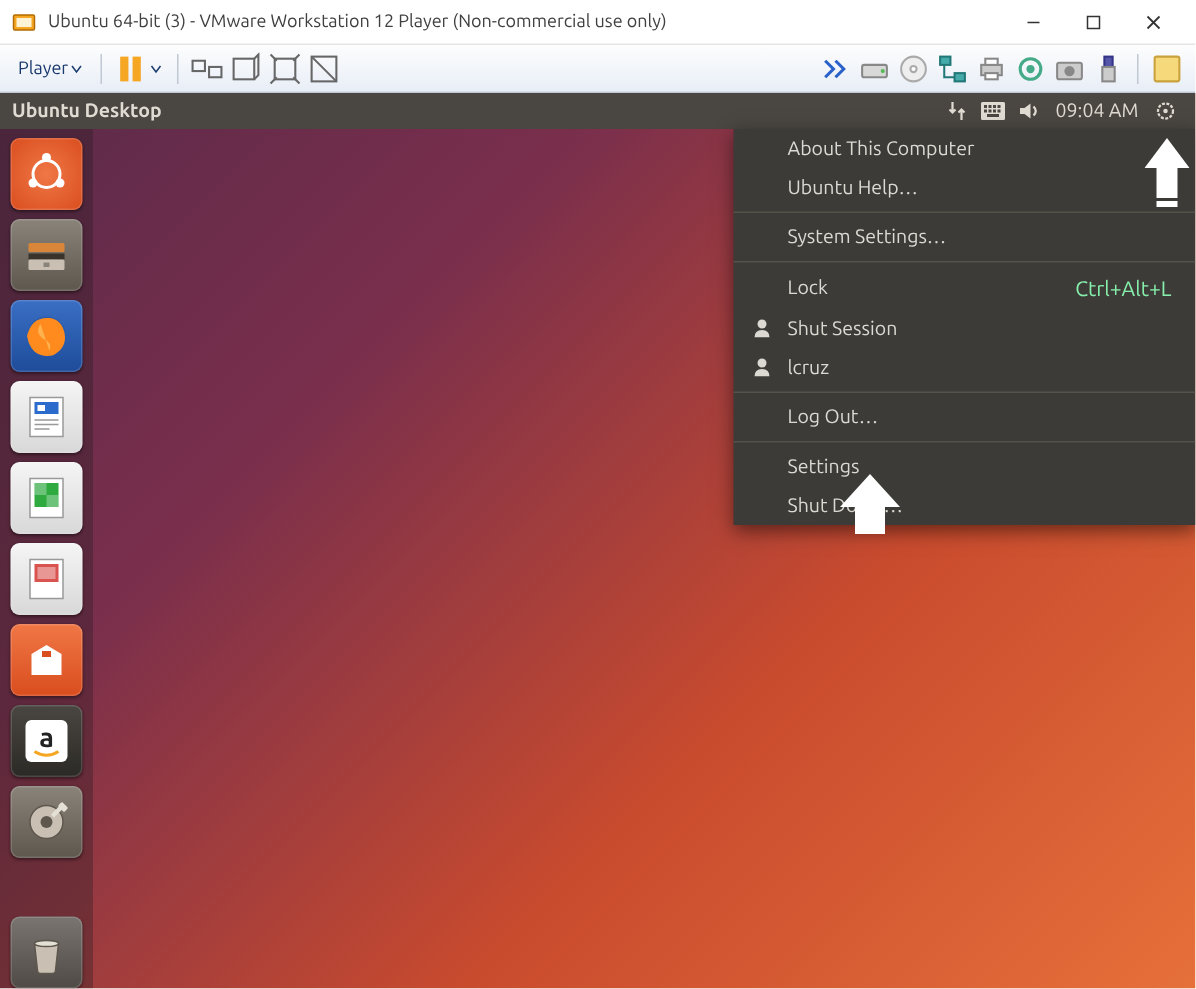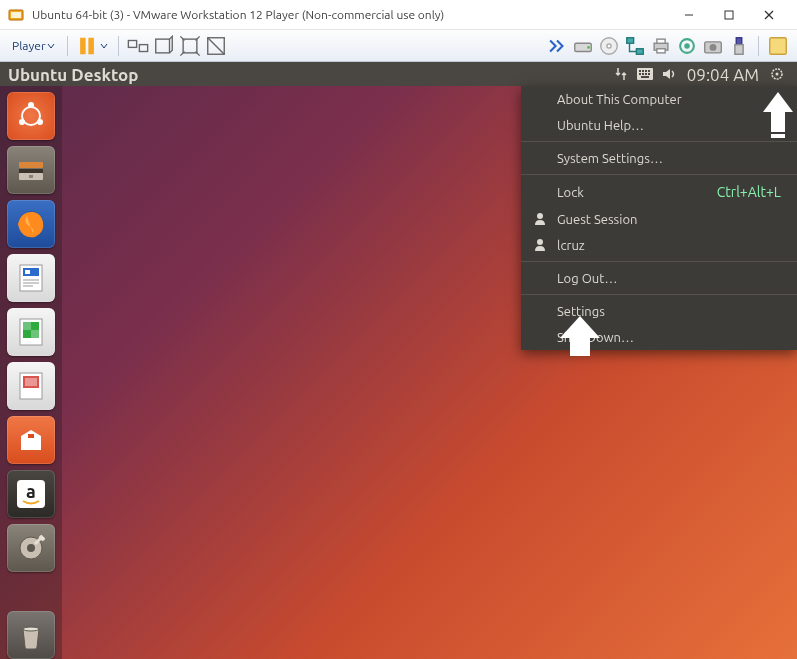--- a/index.html
+++ b/index.html
@@ -16,33 +16,33 @@
 .vm-toolbar { height: 32px; background: linear-gradient(#fdfdfd,#e8eef7); border-bottom: 1px solid #c0c8d4; display: flex; align-items: center; padding: 0 6px; font-size: 12px; color: #1a3a6e; }
 .vm-player-btn { display: flex; align-items: center; gap: 2px; padding: 2px 6px; cursor: pointer; }
 .vm-sep { width: 1px; height: 20px; background: #c0c8d4; margin: 0 6px; }
 .vm-tool { width: 22px; height: 22px; display: flex; align-items: center; justify-content: center; cursor: pointer; margin: 0 2px; }
 .vm-spacer { flex: 1; }
 
 
 .guest { position: absolute; top: 62px; left: 0; right: 0; bottom: 0; background: linear-gradient(135deg,#5b2a4a 0%, #7a2f4c 30%, #c94b2e 65%, #e6703a 100%); overflow: hidden; }
 
 
-.ubuntu-bar { height: 24px; background: #4a4641; color: #dfdbd2; display: flex; align-items: center; padding: 0 8px; font-size: 17px; font-weight: bold; }
+.ubuntu-bar { height: 24px; background: #4a4641; color: #dfdbd2; display: flex; align-items: center; padding: 0 8px; font-size: 13px; font-weight: bold; }
 .ubuntu-bar .bar-title { flex: 1; }
 .ubuntu-bar .ind { width: 24px; height: 24px; display: flex; align-items: center; justify-content: center; cursor: pointer; }
 .ubuntu-bar .time { font-weight: normal; margin: 0 6px; cursor: pointer; }
 
 
 .launcher { position: absolute; top: 24px; left: 0; bottom: 0; width: 62px; background: rgba(40,30,35,0.35); display: flex; flex-direction: column; align-items: center; padding-top: 6px; gap: 6px; }
 .launch-item { width: 48px; height: 48px; border-radius: 6px; display: flex; align-items: center; justify-content: center; cursor: pointer; box-shadow: inset 0 0 0 1px rgba(255,255,255,0.15), 0 1px 2px rgba(0,0,0,0.4); }
 .launch-item svg { width: 40px; height: 40px; }
 .launch-spacer { flex: 1; }
 
 
-.sys-menu { position: absolute; top: 24px; right: 0; width: 276px; background: #3c3b37; color: #dcd9d2; font-size: 13px; box-shadow: 0 4px 12px rgba(0,0,0,0.5); }
+.sys-menu { position: absolute; top: 24px; right: 0; width: 308px; background: #3c3b37; color: #dcd9d2; font-size: 13px; box-shadow: 0 4px 12px rgba(0,0,0,0.5); }
 .sys-menu .mi { padding: 6px 16px 6px 36px; cursor: pointer; position: relative; display: flex; align-items: center; }
 .sys-menu .mi .short { margin-left: auto; color: #86efac; font-size: 14px; }
 .sys-menu .mi .usr-icon { position: absolute; left: 12px; }
 .sys-menu hr { border: none; border-top: 1px solid #55524c; margin: 3px 0; }
 
 
 .arrow-anno { position: absolute; color: #fff; }
 
 </style>
 </head>
@@ -310,21 +310,21 @@
     <hr>
     <div class="mi">
         <span>Lock</span>
         <span class="short">Ctrl+Alt+L</span>
       </div>
     <div class="mi">
       <span class="usr-icon"><svg width="14" height="14" viewBox="0 0 14 14">
             <circle cx="7" cy="5" r="3" fill="#dcd9d2"></circle>
             <path d="M2 14 Q2 9 7 9 Q12 9 12 14 Z" fill="#dcd9d2"></path>
           </svg></span>
-      <span>Guest Session</span>
+      <span>Shut Session</span>
     </div>
     <div class="mi">
       <span class="usr-icon"><svg width="14" height="14" viewBox="0 0 14 14">
             <circle cx="7" cy="5" r="3" fill="#dcd9d2"></circle>
             <path d="M2 14 Q2 9 7 9 Q12 9 12 14 Z" fill="#dcd9d2"></path>
           </svg></span>
       <span>lcruz</span>
     </div>
     <hr>
     <div class="mi">

